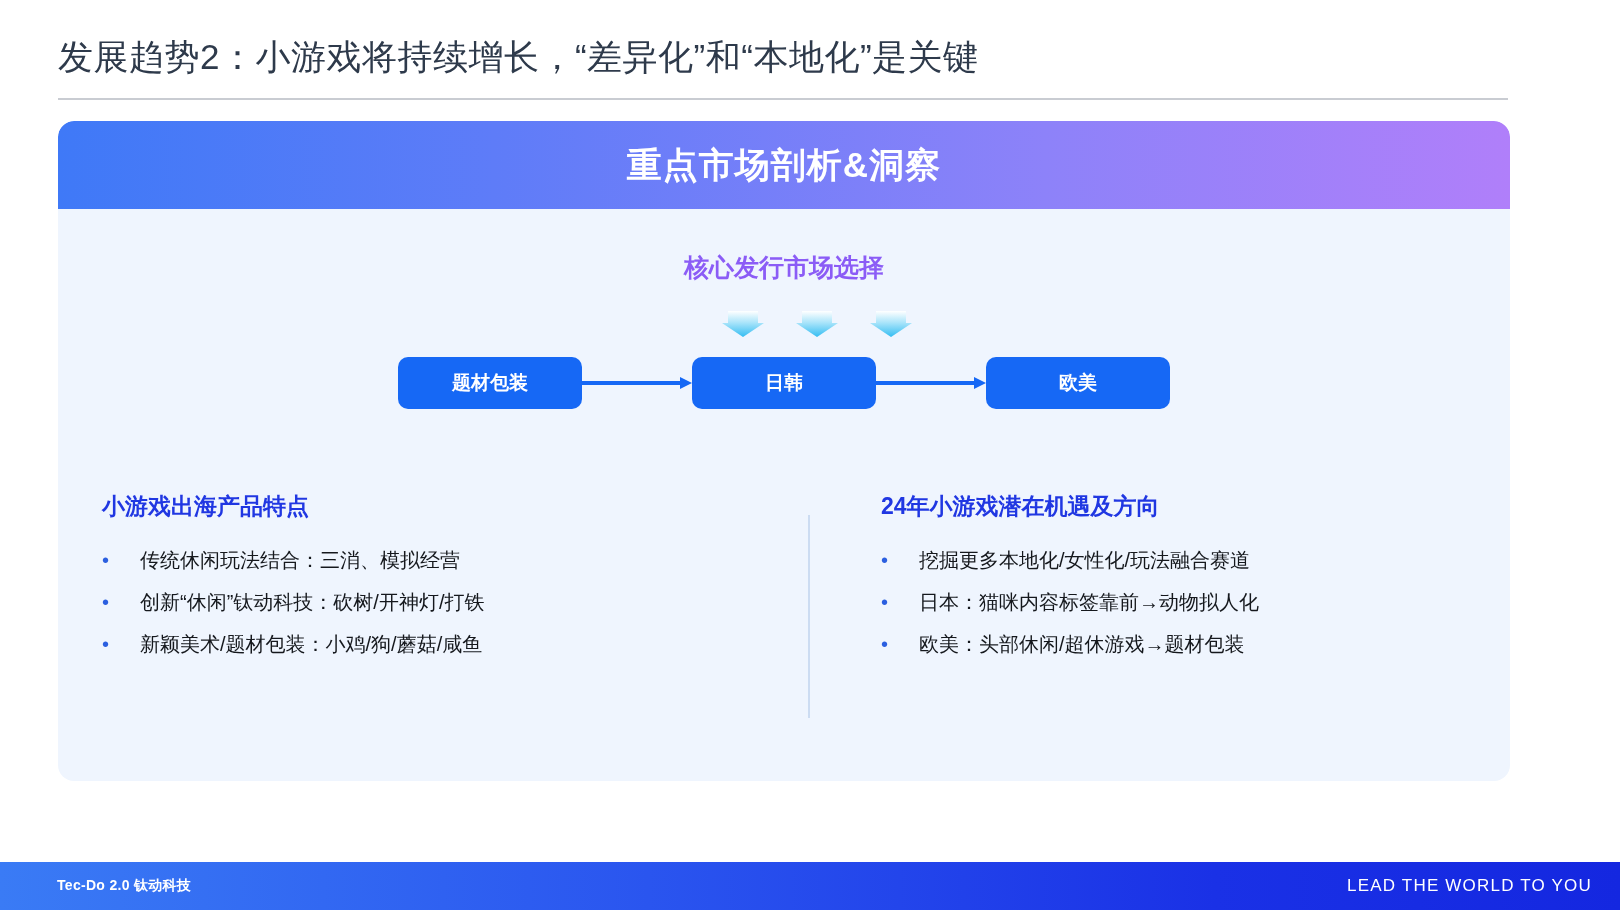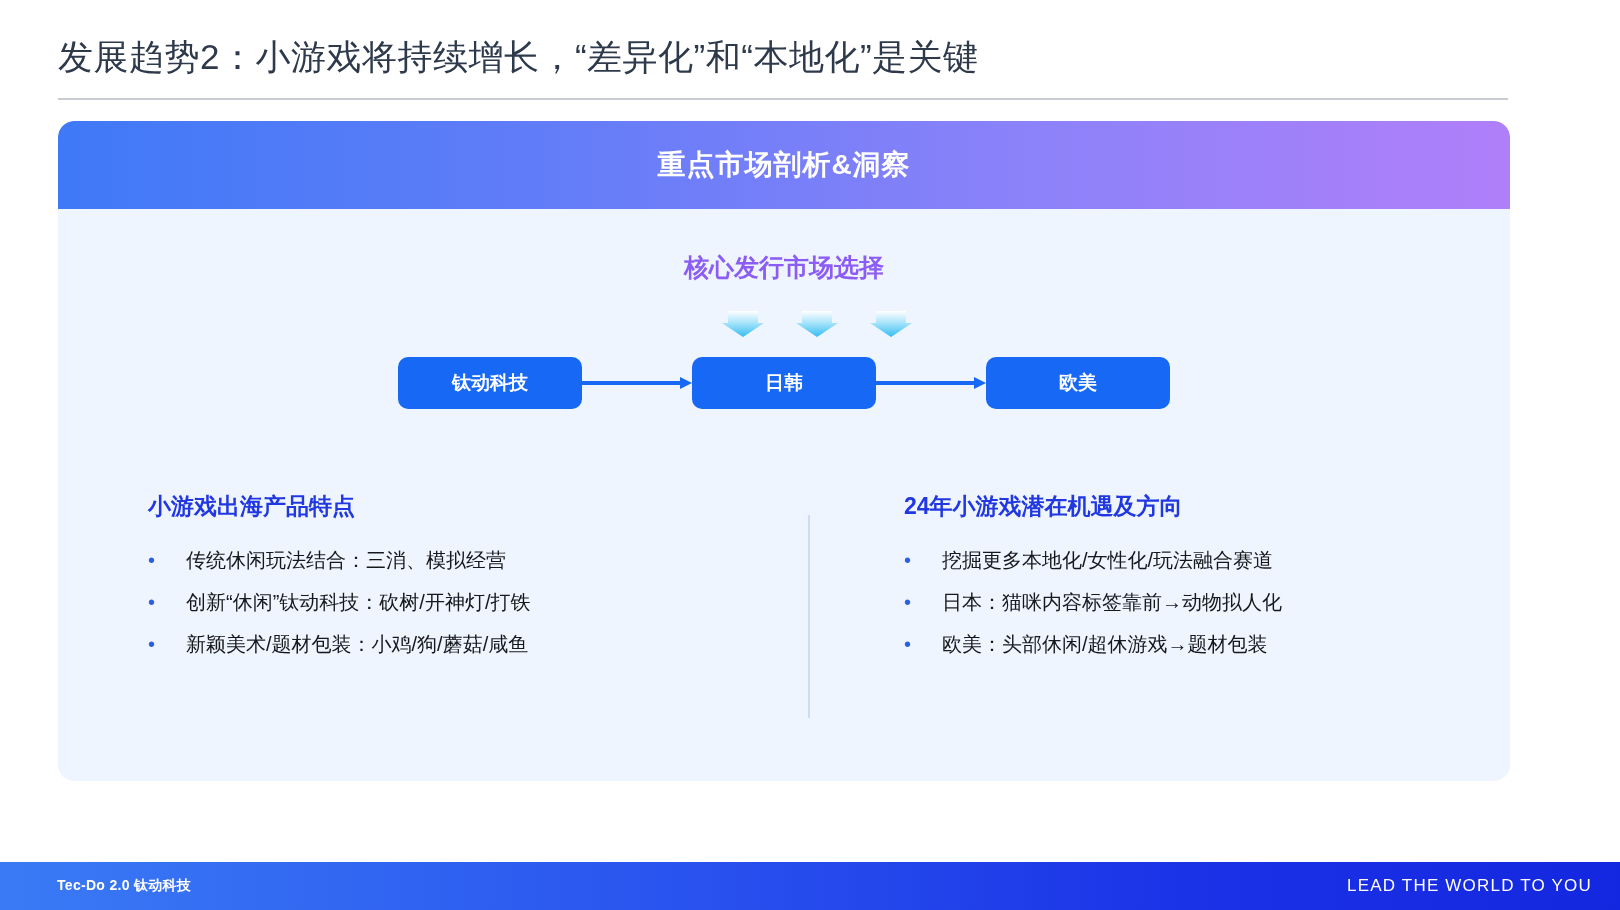--- a/index.html
+++ b/index.html
@@ -53,21 +53,21 @@
     width: 1452px;
     height: 88px;
     border-radius: 16px 16px 0 0;
     background: linear-gradient(90deg, #3f79f7 0%, #5e7cf8 30%, #8d82f9 68%, #b07ffa 100%);
     display: flex;
     align-items: center;
     justify-content: center;
   }
   .card-banner-title {
     color: #ffffff;
-    font-size: 28px;
+    font-size: 35px;
     font-weight: bold;
     letter-spacing: 1px;
   }
 
   
   .flow-heading {
     position: absolute;
     left: 0;
     top: 130px;
     width: 1452px;
@@ -120,21 +120,21 @@
   .columns {
     position: absolute;
     left: 0;
     top: 370px;
     width: 1452px;
     height: 230px;
     display: flex;
   }
   .col {
     flex: 1;
-    padding-left: 90px;
+    padding-left: 44px;
     box-sizing: border-box;
   }
   .col-right { padding-left: 150px; }
   .col-heading {
     font-size: 23px;
     font-weight: bold;
     color: #2037e2;
     margin-bottom: 27px;
   }
   .bullet-list { list-style: none; margin: 0; padding: 0; }
@@ -231,21 +231,21 @@
           <stop offset="0%" stop-color="#ffffff"></stop>
           <stop offset="45%" stop-color="#a9e4fa"></stop>
           <stop offset="100%" stop-color="#34bdf2"></stop>
         </linearGradient>
       </defs>
       <path d="M6 4 L36 4 L36 16 L42 16 L21 30 L0 16 L6 16 Z" fill="url(#dg3)"></path>
     </svg>
   </div>
 
   <div class="flow-row">
-    <div class="flow-box">钛动科技</div>
+    <div class="flow-box">题材包装</div>
     <svg class="flow-connector" viewBox="0 0 110 14">
       <line x1="0" y1="7" x2="98" y2="7" stroke="#1668f5" stroke-width="4"></line>
       <path d="M98 1 L110 7 L98 13 Z" fill="#1668f5"></path>
     </svg>
     <div class="flow-box">日韩</div>
     <svg class="flow-connector" viewBox="0 0 110 14">
       <line x1="0" y1="7" x2="98" y2="7" stroke="#1668f5" stroke-width="4"></line>
       <path d="M98 1 L110 7 L98 13 Z" fill="#1668f5"></path>
     </svg>
     <div class="flow-box">欧美</div>

